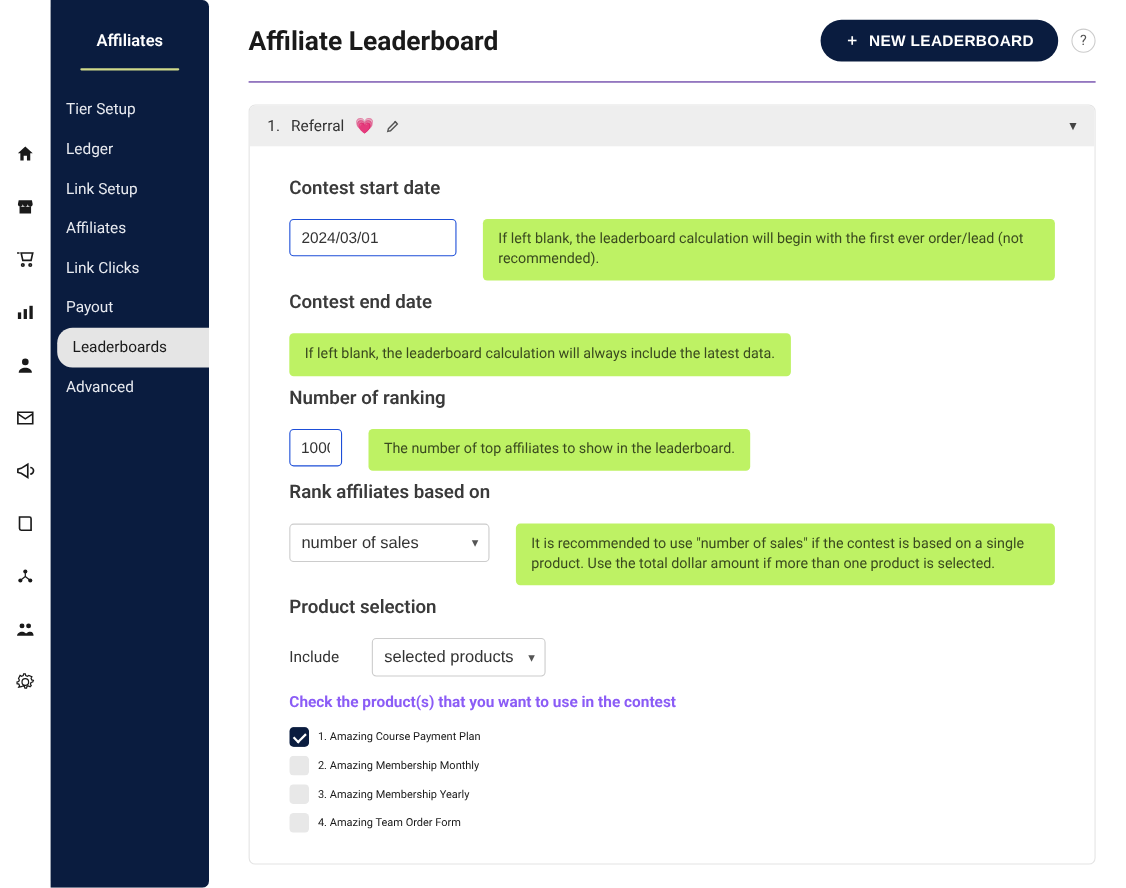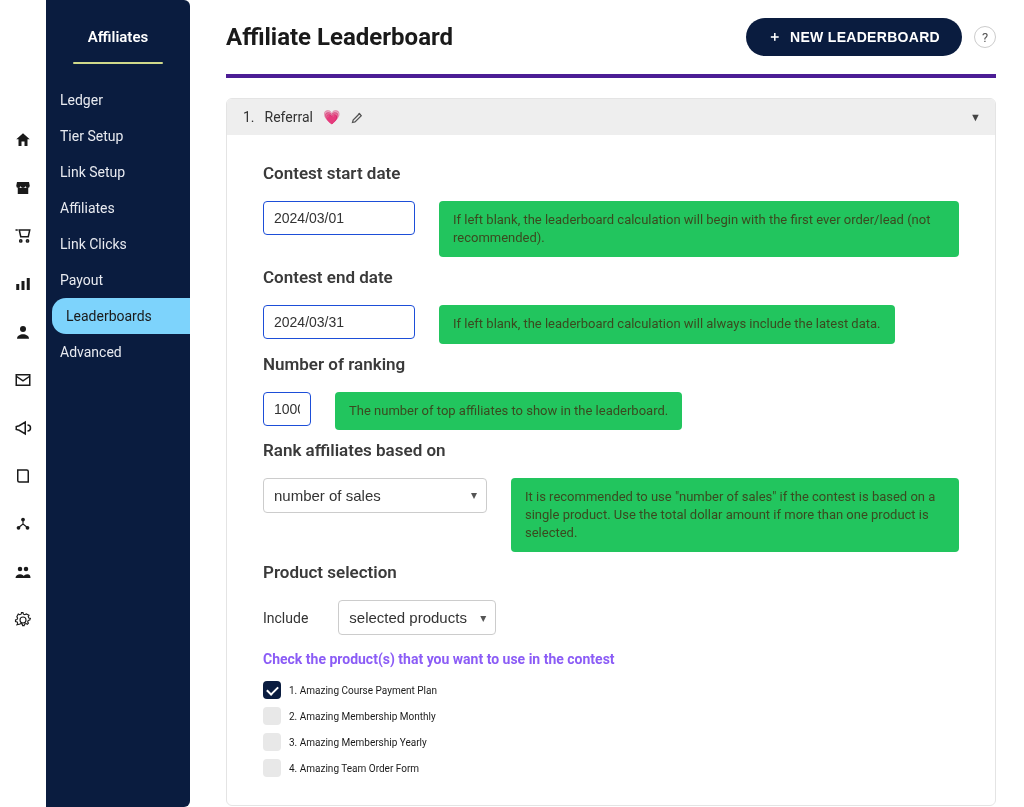--- a/index.html
+++ b/index.html
@@ -10,45 +10,45 @@
   
   .rail { width:46px; background:#fff; display:flex; flex-direction:column; align-items:center; padding-top:130px; gap:28px; }
   .rail .ricon { width:20px; height:20px; display:flex; align-items:center; justify-content:center; color:#1a1a1a; cursor:pointer; }
   .rail svg { width:18px; height:18px; }
 
   
   .sidebar { width:144px; background:#0a1c3f; color:#fff; display:flex; flex-direction:column; border-top-right-radius:6px; border-bottom-right-radius:6px; }
   .sidebar-title { text-align:center; font-weight:600; color:#fff; font-size:15px; padding:28px 0 16px; }
   .sidebar-hr { height:2px; background:#d0d98a; width:90px; margin:0 auto 18px; border-radius:1px; }
   .side-item { padding:10px 14px; font-size:14px; color:#e8eaf0; cursor:pointer; }
-  .side-item.active { background:#7dd3fc; color:#1a1a1a; border-top-left-radius:14px; border-bottom-left-radius:14px; margin-left:6px; }
+  .side-item.active { background:#e5e5e5; color:#1a1a1a; border-top-left-radius:14px; border-bottom-left-radius:14px; margin-left:6px; }
 
   
   .main { flex:1; padding:18px 28px 0 36px; overflow-y:auto; }
-  .header-row { display:flex; align-items:center; justify-content:space-between; padding-bottom:18px; border-bottom:4px solid #4c1d95; margin-bottom:20px; }
+  .header-row { display:flex; align-items:center; justify-content:space-between; padding-bottom:18px; border-bottom:1px solid #4c1d95; margin-bottom:20px; }
   .page-title { font-size:24px; font-weight:700; color:#1a1a1a; }
   .header-actions { display:flex; align-items:center; gap:12px; }
   .new-btn { background:#0a1c3f; color:#fff; border:none; border-radius:22px; padding:10px 22px; font-size:14px; font-weight:600; letter-spacing:.3px; display:flex; align-items:center; gap:8px; cursor:pointer; }
   .help-circle { width:22px; height:22px; border:1px solid #ccc; border-radius:50%; display:flex; align-items:center; justify-content:center; font-size:13px; color:#555; cursor:pointer; }
 
   .panel { border:1px solid #e4e4e4; border-radius:6px; overflow:hidden; }
   .panel-head { background:#eeeeee; padding:10px 16px; display:flex; align-items:center; gap:10px; color:#333; font-size:14px; position:relative; }
   .panel-head .caret { position:absolute; right:14px; top:12px; font-size:11px; color:#444; }
   .panel-head .edit { width:15px; height:15px; color:#555; cursor:pointer; display:inline-flex; }
   .panel-body { padding:18px 36px 24px; }
 
   .section-label { font-size:17px; font-weight:600; color:#3a3a3a; margin:10px 0 18px; }
   .row { display:flex; align-items:flex-start; gap:24px; margin-bottom:8px; }
   .input { border:1px solid #1d4ed8; border-radius:4px; padding:8px 10px; font-size:14px; color:#333; background:#fff; }
   .input.w-sm { width:152px; }
   .input.w-xs { width:48px; text-align:left; }
   .select { border:1px solid #ccc; border-radius:4px; padding:8px 28px 8px 10px; font-size:15px; color:#333; background:#fff; appearance:none; position:relative; }
   .select-wrap { position:relative; display:inline-block; }
   .select-wrap::after { content:"▾"; position:absolute; right:10px; top:50%; transform:translateY(-50%); color:#555; font-size:12px; pointer-events:none; }
-  .hint { flex:1; background:#22c55e; border-radius:4px; padding:10px 14px; font-size:13px; color:#3a4a1f; line-height:1.4; }
+  .hint { flex:1; background:#bef264; border-radius:4px; padding:10px 14px; font-size:13px; color:#3a4a1f; line-height:1.4; }
 
   .sub-label { font-size:14px; color:#333; margin-right:6px; }
   .check-instr { font-size:14px; font-weight:700; color:#8b5cf6; margin:16px 0 10px; }
   .check-row { display:flex; align-items:center; gap:8px; padding:4px 0; font-size:10px; }
   .cb { width:18px; height:18px; border:2px solid transparent; background:#e8e8e8; border-radius:4px; display:inline-flex; align-items:center; justify-content:center; cursor:pointer; }
   .cb.checked { background:#0a1c3f; }
   .cb.checked::after { content:""; width:9px; height:5px; border-left:2px solid #fff; border-bottom:2px solid #fff; transform:rotate(-45deg); margin-top:-2px; }
 
 </style>
 </head>
@@ -119,22 +119,22 @@
     <span class="ricon">
         <svg viewBox="0 0 24 24" fill="currentColor">
           <path d="M12 8a4 4 0 100 8 4 4 0 000-8zm9 4l-2 .5-.8 2 1 1.8-1.4 1.4-1.8-1-2 .8-.5 2h-2l-.5-2-2-.8-1.8 1L4 18.3l1-1.8-.8-2L2 14v-2l2-.5.8-2-1-1.8L5.7 4l1.8 1 2-.8.5-2h2l.5 2 2 .8 1.8-1L20 5.7l-1 1.8.8 2 2 .5z" fill="none" stroke="currentColor" stroke-width="1.5"></path>
         </svg>
       </span>
   </div>
 
   <div class="sidebar">
     <div class="sidebar-title">Affiliates</div>
     <div class="sidebar-hr"></div>
+    <div class="side-item">Tier Setup</div>
     <div class="side-item">Ledger</div>
-    <div class="side-item">Tier Setup</div>
     <div class="side-item">Link Setup</div>
     <div class="side-item">Affiliates</div>
     <div class="side-item">Link Clicks</div>
     <div class="side-item">Payout</div>
     <div class="side-item active">Leaderboards</div>
     <div class="side-item">Advanced</div>
   </div>
 
   <div class="main">
     <div class="header-row">
@@ -165,34 +165,33 @@
       <div class="panel-body">
 
         <div class="section-label">Contest start date</div>
         <div class="row">
           <input class="input w-sm" value="2024/03/01" style="">
           <div class="hint">If left blank, the leaderboard calculation will begin with the first ever order/lead (not recommended).</div>
         </div>
 
         <div class="section-label">Contest end date</div>
         <div class="row">
-          <input class="input w-sm" value="2024/03/31" style="">
           <div class="hint" style="flex:0 1 auto;">If left blank, the leaderboard calculation will always include the latest data.</div>
         </div>
 
         <div class="section-label">Number of ranking</div>
         <div class="row">
           <input class="input w-xs" value="10000" style="">
           <div class="hint" style="flex:0 1 auto;">The number of top affiliates to show in the leaderboard.</div>
         </div>
 
         <div class="section-label">Rank affiliates based on</div>
         <div class="row">
           <span class="select-wrap">
-            <select class="select" style="width:224px;">
+            <select class="select" style="width:182px;">
               <option>number of sales</option>
             </select>
           </span>
           <div class="hint">It is recommended to use "number of sales" if the contest is based on a single product. Use the total dollar amount if more than one product is selected.</div>
         </div>
 
         <div class="section-label">Product selection</div>
         <div style="display:flex; align-items:center; gap:24px;">
           <span class="sub-label">Include</span>
           <span class="select-wrap">

